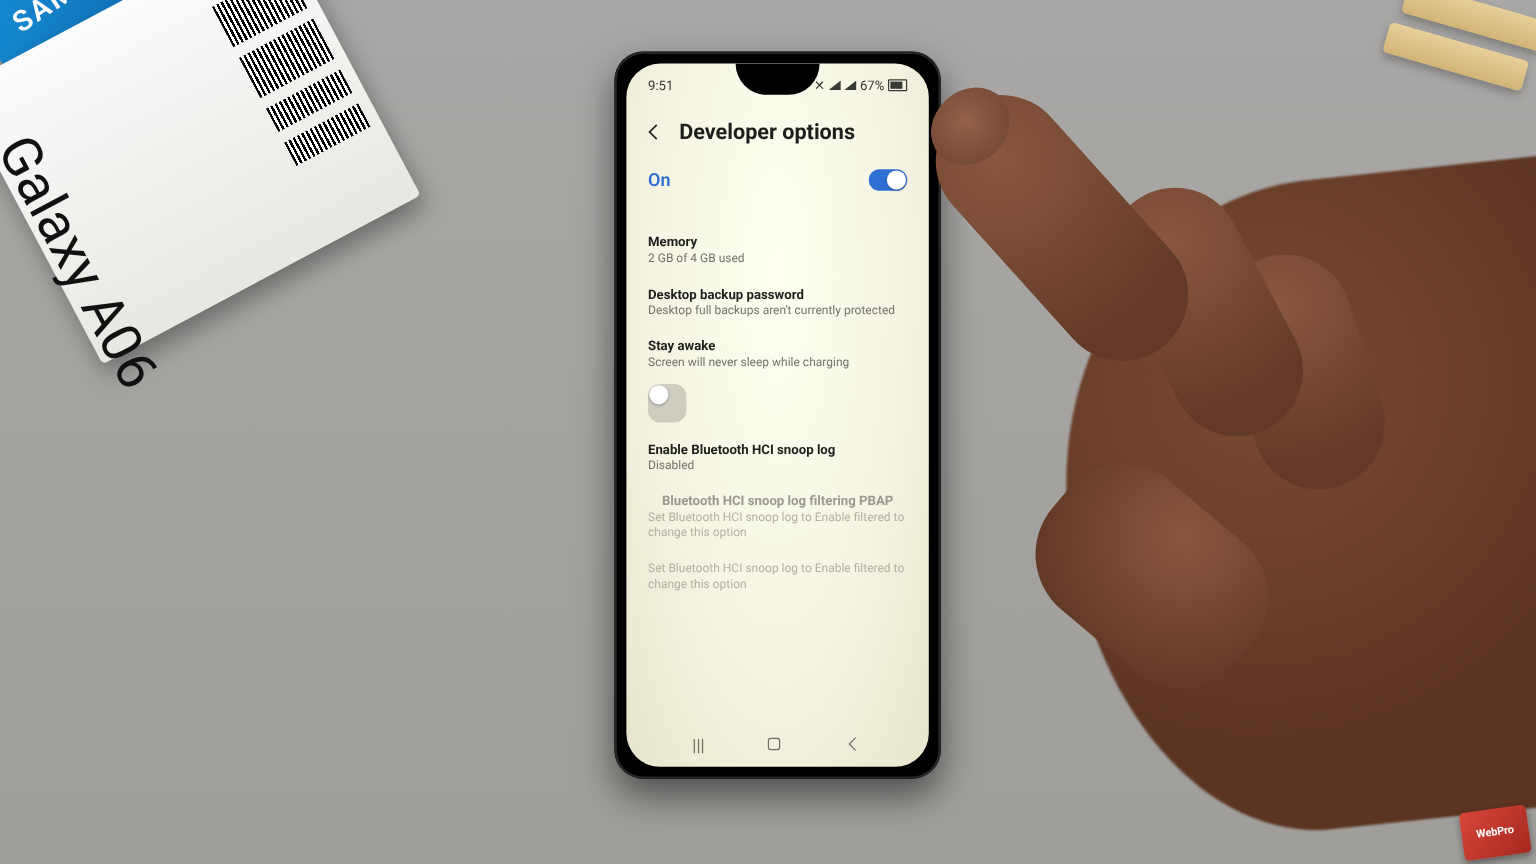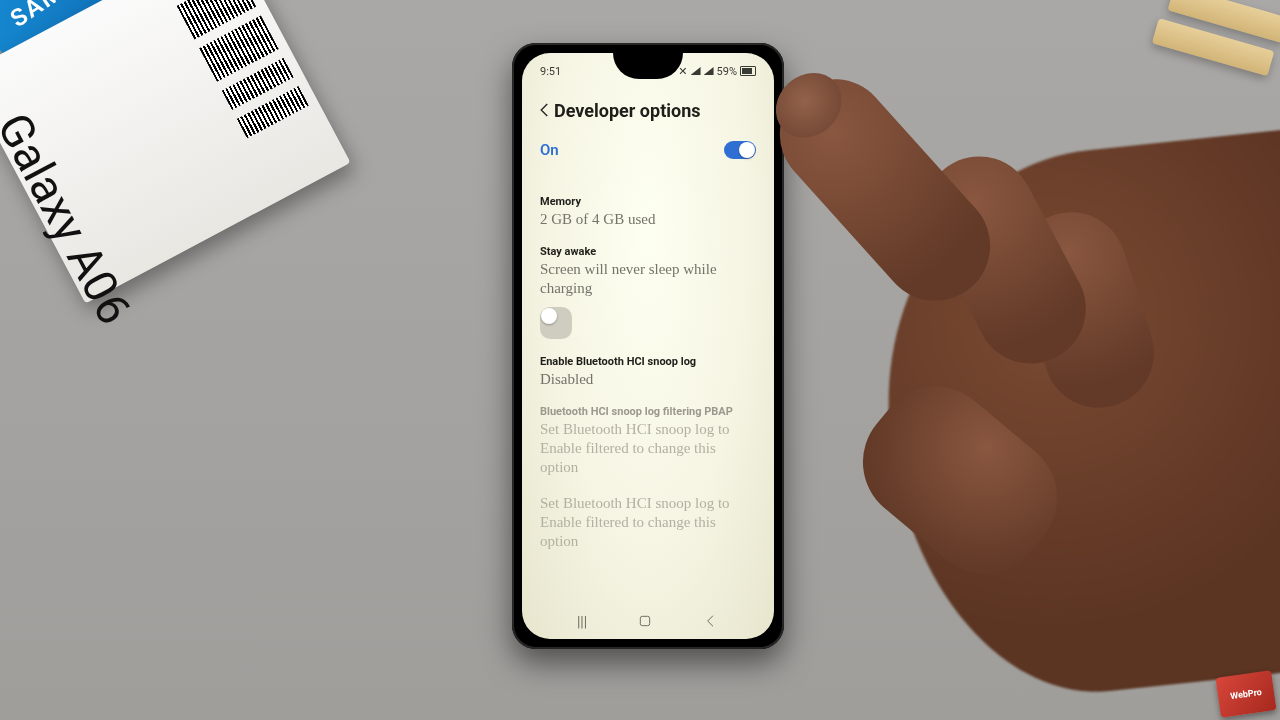--- a/index.html
+++ b/index.html
@@ -15,29 +15,29 @@
   .barcode.sm{height:22px;}
   
   .phone{position:absolute;left:512px;top:26px;width:272px;height:606px;background:#000;border-radius:24px;box-shadow:0 14px 30px rgba(0,0,0,.5),inset 0 0 0 2px #262626;margin-top:17px;}
   .screen{position:absolute;left:10px;top:10px;right:10px;bottom:10px;background:radial-gradient(ellipse at 50% 30%,#fdfff0 0%,#f6f5e4 55%,#e7e5cd 100%);border-radius:28px;overflow:hidden;}
   .notch{position:absolute;left:50%;top:0;width:70px;height:26px;margin-left:-35px;background:#000;border-bottom-left-radius:30px;border-bottom-right-radius:30px;z-index:20;}
   .statusbar{position:absolute;top:6px;left:0;right:0;height:24px;display:flex;justify-content:space-between;align-items:center;padding:0 18px;font-size:11px;color:#3a3a35;z-index:10;}
   .status-right{display:flex;align-items:center;gap:3px;}
   .sig-icon{display:inline-block;width:10px;height:8px;background:linear-gradient(to top,#3a3a35 0 100%);clip-path:polygon(0 100%,100% 100%,100% 0);} 
   .batt-icon{display:inline-block;width:14px;height:8px;border:1px solid #3a3a35;border-radius:1px;position:relative;}
   .batt-icon:after{content:"";position:absolute;left:1px;top:1px;bottom:1px;width:70%;background:#3a3a35;}
-  .header{position:absolute;top:36px;left:0;right:0;height:42px;display:flex;align-items:center;padding:0 14px;}
+  .header{position:absolute;top:36px;left:0;right:0;height:42px;display:flex;align-items:center;padding:0 14px;gap:12px;}
   .back{width:18px;height:18px;display:flex;align-items:center;justify-content:center;}
   .back svg{width:18px;height:18px;stroke:#2d2d28;}
   .title{font-size:18px;font-weight:700;color:#1e1e1a;}
   .content{position:absolute;top:78px;left:0;right:0;bottom:30px;overflow:hidden;}
   .row{padding:8px 18px;}
   .row .label{font-size:11px;color:#1e1e1a;font-weight:700;}
-  .row .sub{font-size:15px;color:#73736a;margin-top:2px;line-height:1.25;font-family:Liberation Serif, serif;}
-  .row.disabled .label{color:#9a998d;}
+  .row .sub{font-size:10px;color:#73736a;margin-top:2px;line-height:1.25;}
+  .row.disabled .label{color:#9a998d;text-align:center;}
   .row.disabled .sub{color:#b2b0a2;}
   .row.master{display:flex;align-items:center;justify-content:space-between;padding:10px 18px 14px;}
   .row.master .label{color:#2f6fd4;font-weight:600;font-size:15px;}
   .row.withtoggle{display:flex;align-items:flex-start;justify-content:space-between;gap:10px;flex-direction:column;}
   .toggle{position:relative;width:32px;height:18px;flex:0 0 32px;}
   .track{position:absolute;inset:0;border-radius:10px;background:#cfcdc0;}
   .knob{position:absolute;top:1px;left:1px;width:16px;height:16px;border-radius:50%;background:#fff;box-shadow:0 1px 2px rgba(0,0,0,.3);}
   .toggle.on .track{background:#2f6fd4;}
   .toggle.on .knob{left:auto;right:1px;}
   .sep{height:14px;}
@@ -83,21 +83,21 @@
   <div class="phone">
     <div class="screen">
       <div class="notch"></div>
 
       <div class="statusbar">
         <span>9:51</span>
         <span class="status-right">
           <span>✕</span>
           <span class="sig-icon"></span>
           <span class="sig-icon"></span>
-          <span>59%</span>
+          <span>67%</span>
           <span class="batt-icon"></span>
         </span>
       </div>
 
       <div class="header">
         <span class="back">
           <svg viewBox="0 0 24 24" fill="none" stroke-width="2">
               <polyline points="15 4 7 12 15 20"></polyline>
             </svg>
         </span>
@@ -115,20 +115,24 @@
         </div>
 
         <div class="sep"></div>
 
         <div class="row">
           <div class="label">Memory</div>
           <div class="sub">2 GB of 4 GB used</div>
         </div>
 
 
+        <div class="row">
+          <div class="label">Desktop backup password</div>
+          <div class="sub">Desktop full backups aren't currently protected</div>
+        </div>
 
         <div class="row withtoggle">
           <div>
             <div class="label">Stay awake</div>
             <div class="sub">Screen will never sleep while charging</div>
           </div>
           <span class="toggle">
             <span class="track"></span>
             <span class="knob"></span>
           </span>

